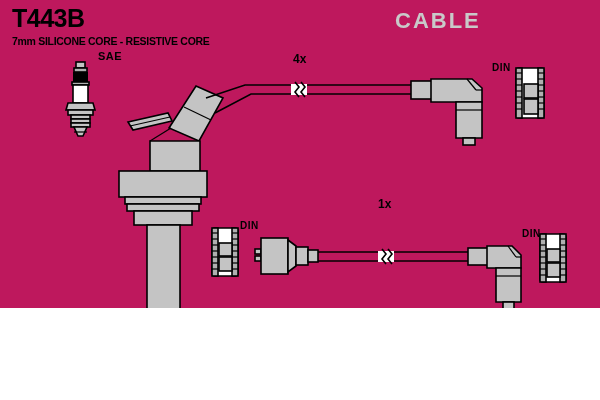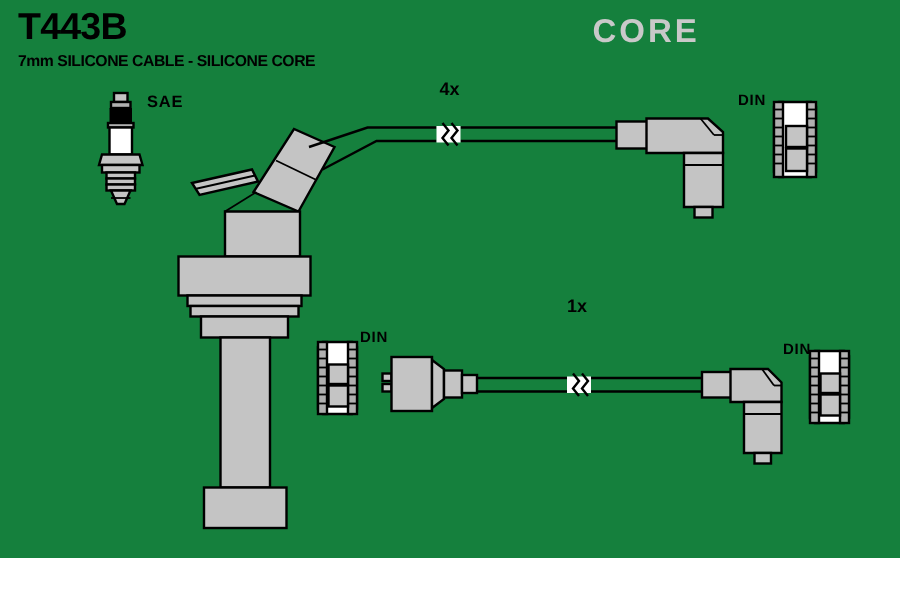--- a/index.html
+++ b/index.html
@@ -3,22 +3,22 @@
 <meta charset="utf-8">
 <style>
   html, body {
     margin: 0;
     padding: 0;
     background: #ffffff;
   }
   #root {
     position: relative;
     width: 600px;
-    height: 372px;
-    background: #15803d;
+    height: 308px;
+    background: #be185d;
     font-family: "Liberation Sans", sans-serif;
     overflow: hidden;
   }
 
   
   #part-number {
     position: absolute;
     left: 12px;
     top: 4px;
     font-size: 25px;
@@ -62,21 +62,21 @@
     position: absolute;
     font-size: 10px;
     font-weight: bold;
     letter-spacing: 0.5px;
     color: #000000;
     white-space: nowrap;
   }
   #din-label-top-right  { left: 492px; top: 62px; }
   #din-label-bot-left   { left: 240px; top: 220px; }
   #din-label-bot-right  { left: 522px; top: 228px; }
-  #sae-label            { left: 98px;  top: 62px; font-size: 11px; }
+  #sae-label            { left: 98px;  top: 50px; font-size: 11px; }
 
   
   #artwork {
     position: absolute;
     left: 0;
     top: 0;
     width: 600px;
     height: 400px;
   }
   .ln  { stroke: #000000; stroke-width: 1.6; fill: none; }
@@ -86,23 +86,23 @@
   .fill-white { fill: #ffffff; stroke: #000000; stroke-width: 1.6; }
   .fill-black { fill: #000000; stroke: none; }
 </style>
 </head>
 <body>
 
 <div id="root">
 
   <div id="part-number">T443B</div>
 
-  <div id="part-description">7mm SILICONE CABLE -  SILICONE CORE</div>
-
-  <div id="brand-logo">CORE</div>
+  <div id="part-description">7mm SILICONE CORE -  RESISTIVE CORE</div>
+
+  <div id="brand-logo">CABLE</div>
 
   <div class="qty-label" id="qty-upper">4x</div>
 
   <div class="qty-label" id="qty-lower">1x</div>
 
   <div class="conn-label" id="sae-label">SAE</div>
 
   <div class="conn-label" id="din-label-top-right">DIN</div>
 
   <div class="conn-label" id="din-label-bot-left">DIN</div>

